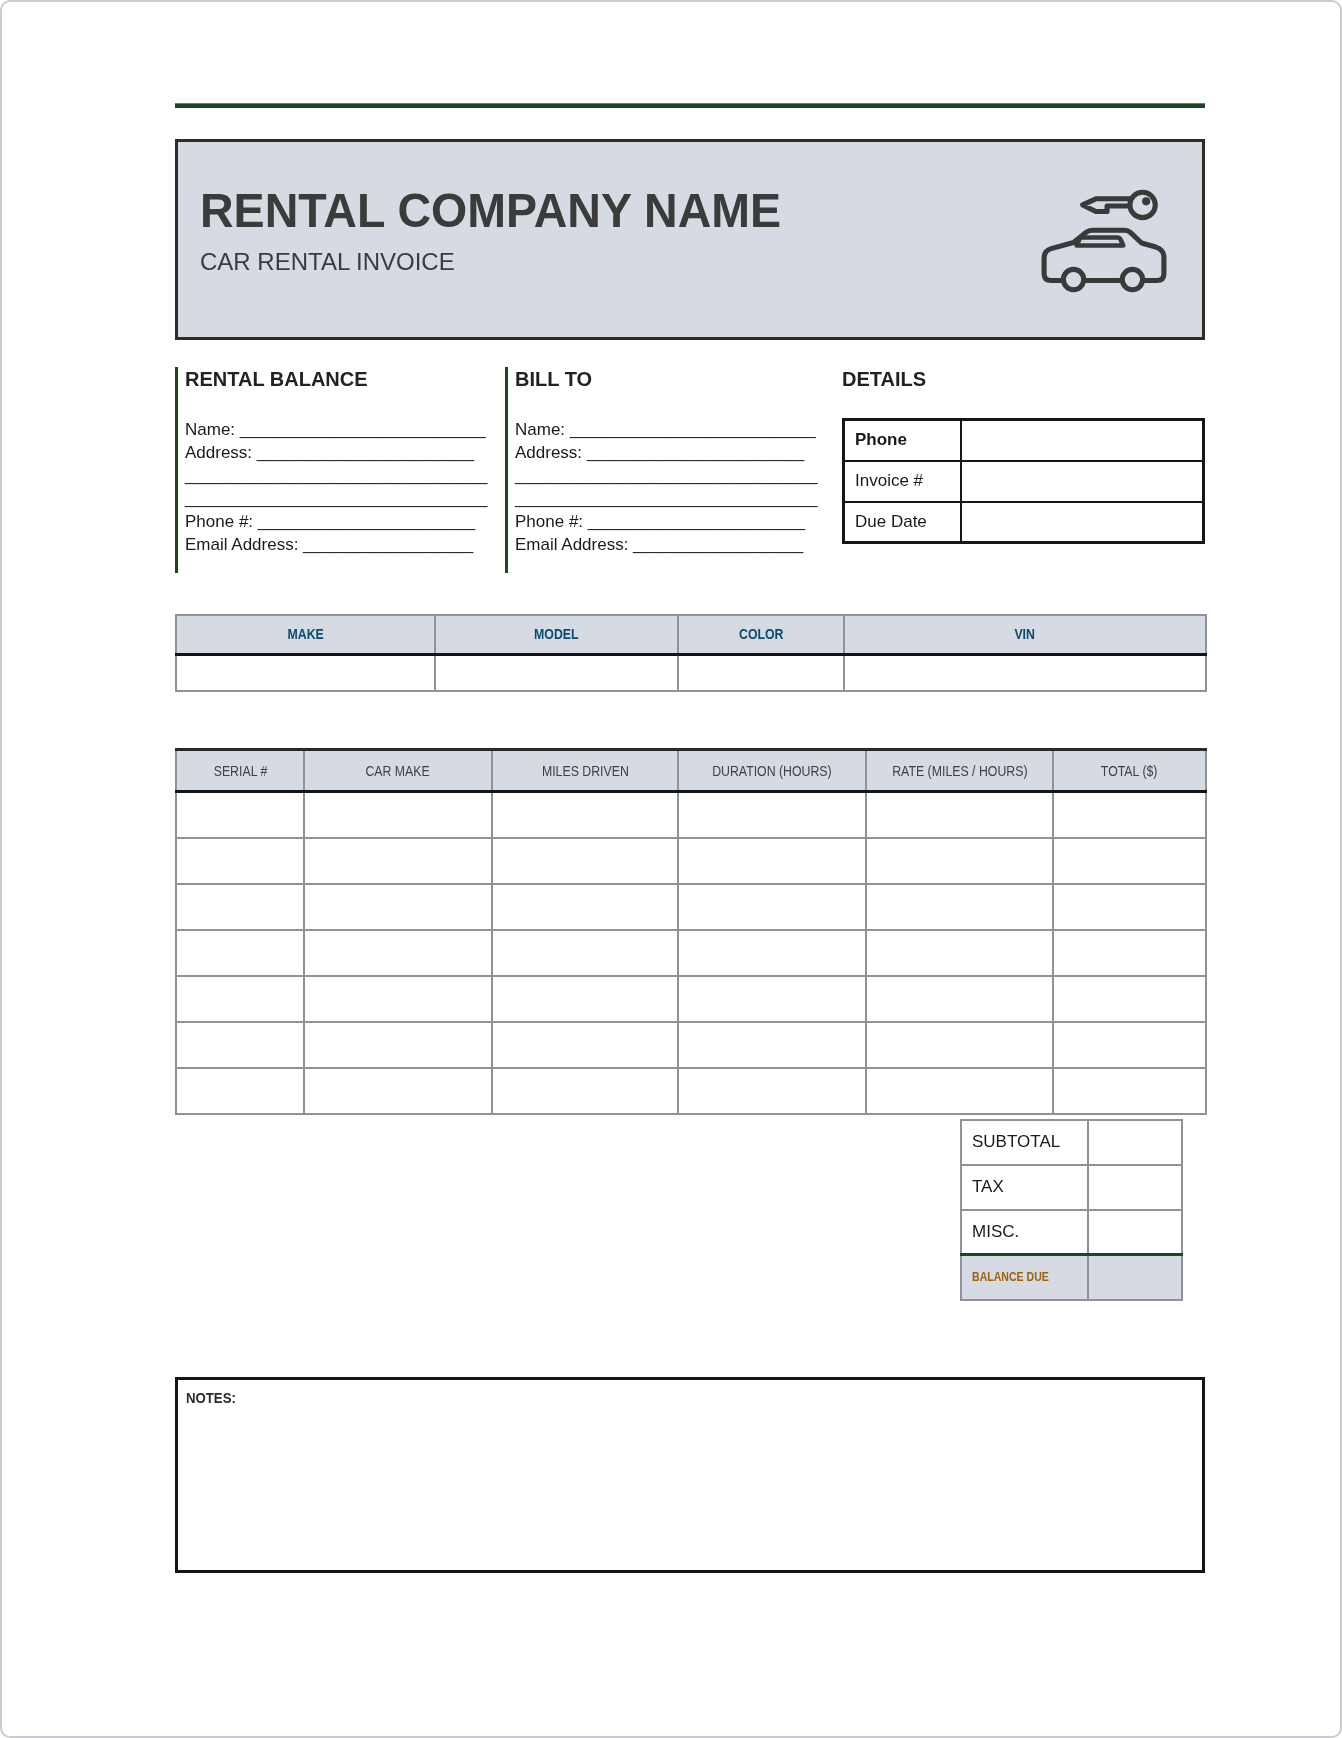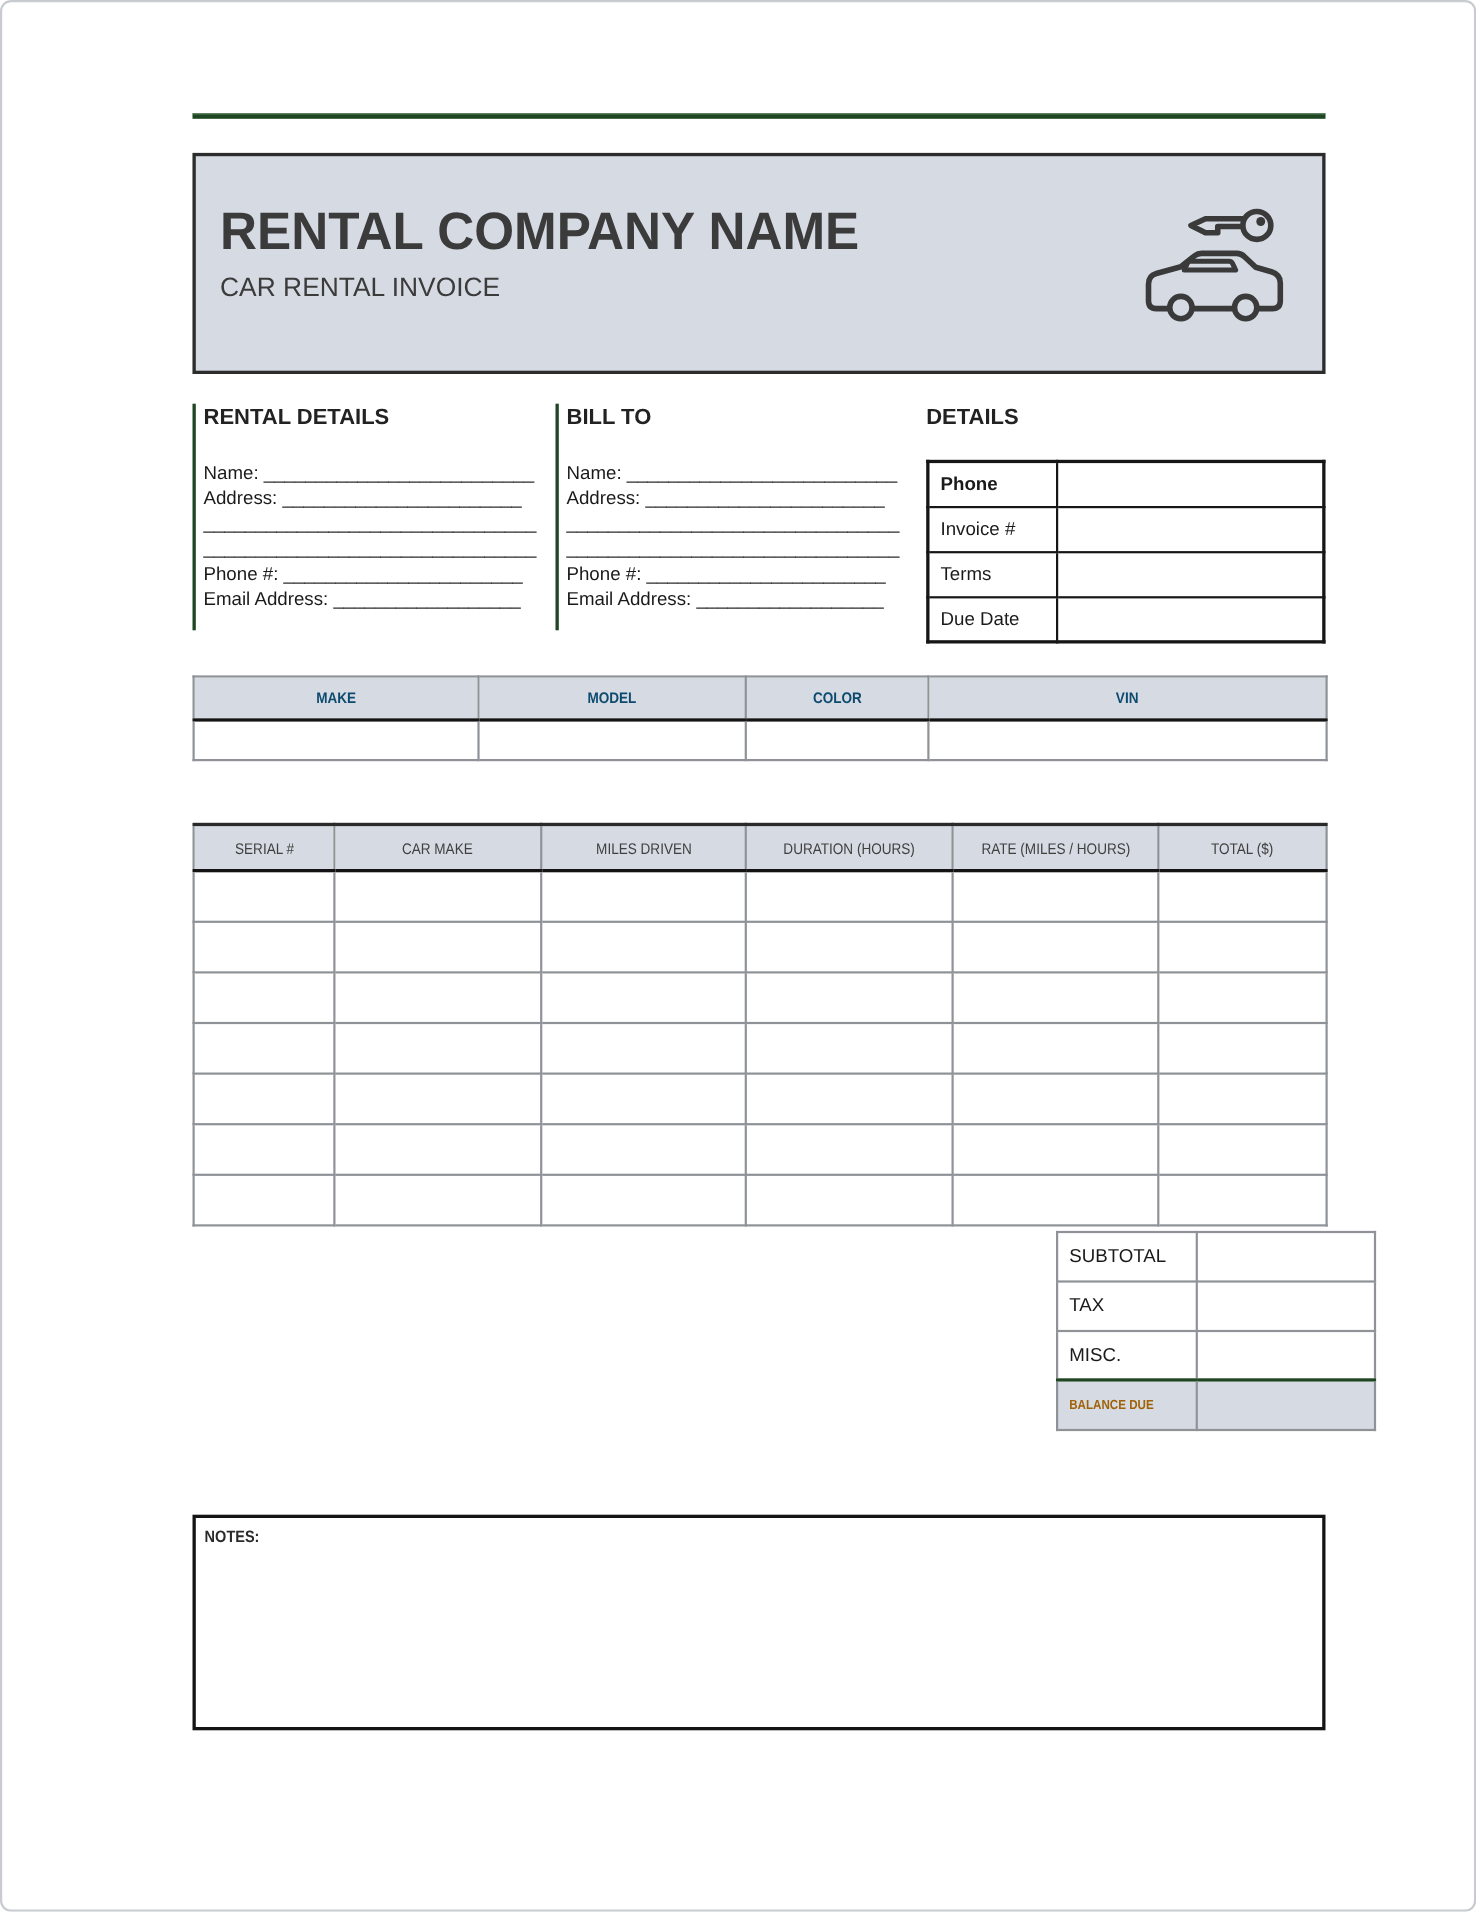--- a/index.html
+++ b/index.html
@@ -62,21 +62,21 @@
   .charges-table{width:1030px;margin-top:56px;border:2px solid var(--border-gray);border-top:3px solid #2a2a2a;}
   .charges-table th{
     border:2px solid var(--border-gray);border-bottom:3px solid #141414;
     background:var(--panel-bg);height:42px;font-size:14px;font-weight:normal;color:#404040;
   }
   .charges-table td{border:2px solid var(--border-gray);height:46px;background:#fff;}
 
   .cond{display:inline-block;transform:scaleX(0.88);transform-origin:center;white-space:nowrap;}
   .cond-left{display:inline-block;transform:scaleX(0.88);transform-origin:0 50%;white-space:nowrap;}
 
-  .totals-table{width:291px;margin-top:4px;margin-left:785px;border:2px solid var(--border-gray);}
+  .totals-table{width:223px;margin-top:4px;margin-left:785px;border:2px solid var(--border-gray);}
   .totals-table td{border:2px solid var(--border-gray);height:45px;font-size:17px;background:#fff;}
   .totals-table td.tlabel{width:127px;padding-left:10px;}
   .totals-table tr.balance td{
     background:var(--panel-bg);border-top:3.5px solid var(--accent-green);
   }
   .totals-table tr.balance td.tlabel{font-weight:bold;color:#a16207;font-size:12px;}
 
   .notes-box{margin-top:76px;height:196px;border:3px solid #141414;background:#fff;padding:9px 8px;}
   .notes-label{font-size:15px;font-weight:bold;color:#2a2a2a;}
   .notes-area{width:100%;height:150px;}
@@ -101,21 +101,21 @@
           <path d="M43,50.5 L78,50.5 Q80.5,50.5 81.5,53 L84,58.5 L38,58.5 L40.5,53 Q41.5,50.5 43,50.5 Z" fill="none" stroke-width="4.5"></path>
           <circle cx="35" cy="92" r="10" fill="#d5dae3"></circle>
           <circle cx="93" cy="92" r="10" fill="#d5dae3"></circle>
         </g>
       </svg>
     </div>
 
     <div class="parties">
 
       <div class="party col1">
-        <div class="section-title">RENTAL DETAILS</div>
+        <div class="section-title">RENTAL BALANCE</div>
         <div class="field-line">Name: __________________________</div>
         <div class="field-line">Address: _______________________</div>
         <div class="field-line">________________________________</div>
         <div class="field-line">________________________________</div>
         <div class="field-line">Phone #: _______________________</div>
         <div class="field-line">Email Address: __________________</div>
       </div>
 
       <div class="party col2">
         <div class="section-title">BILL TO</div>
@@ -134,24 +134,20 @@
               <col style="width:117px">
               <col>
             </colgroup>
           <tbody>
               <tr>
             <td class="dlabel-bold">Phone</td>
             <td class="dvalue"></td>
           </tr>
           <tr>
             <td>Invoice #</td>
-            <td class="dvalue"></td>
-          </tr>
-          <tr>
-            <td>Terms</td>
             <td class="dvalue"></td>
           </tr>
           <tr>
             <td>Due Date</td>
             <td class="dvalue"></td>
           </tr>
         </tbody>
           </table>
       </div>
 

